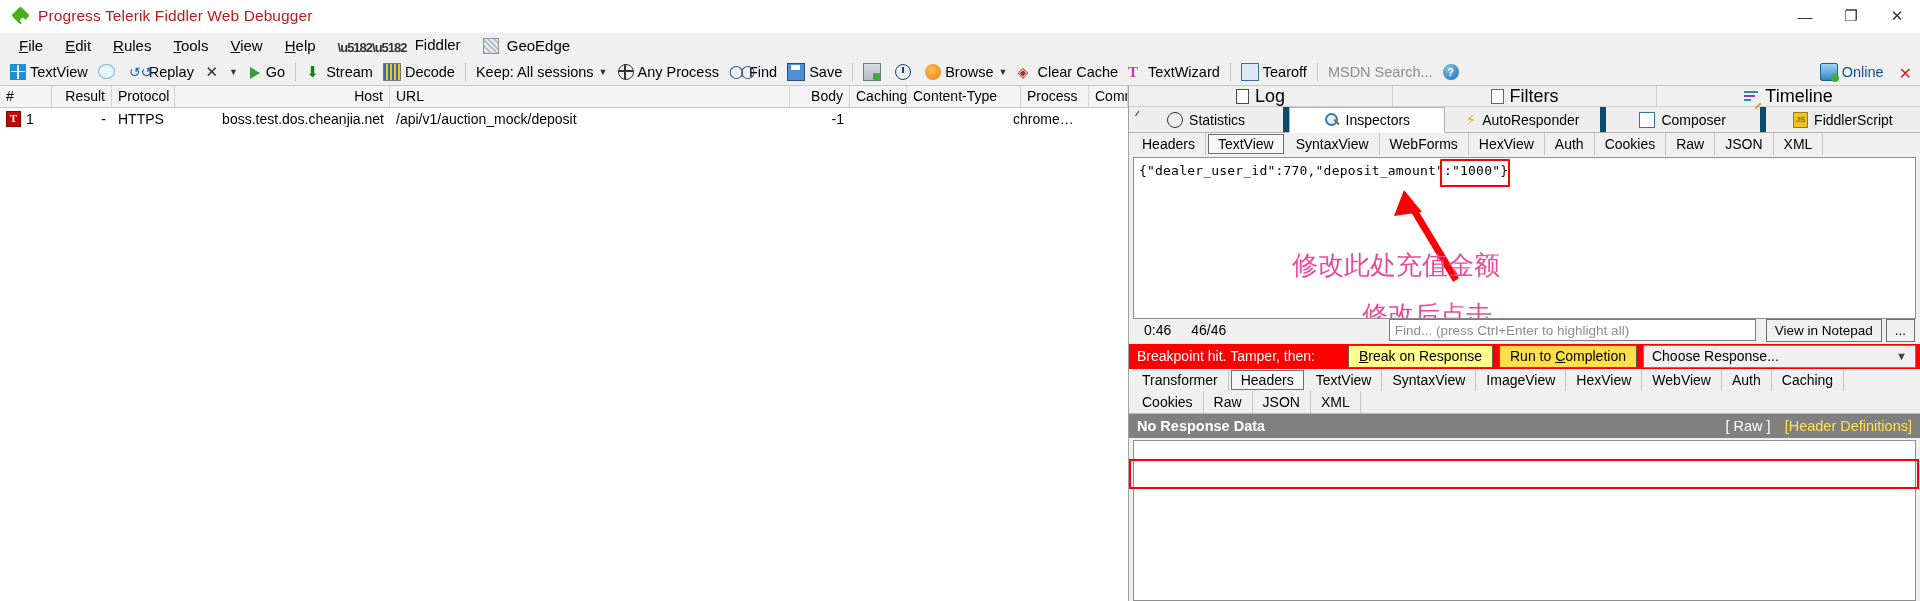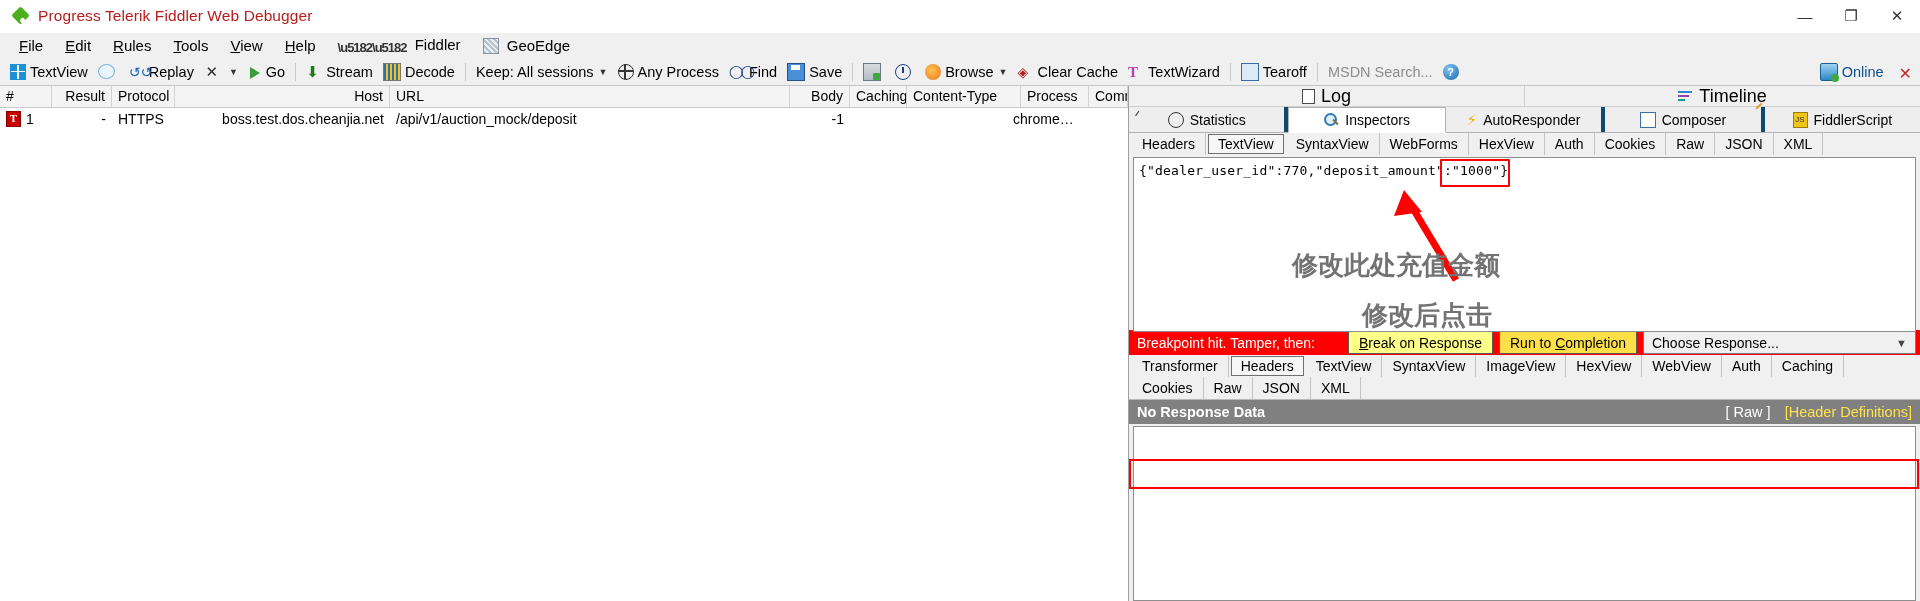--- a/index.html
+++ b/index.html
@@ -96,21 +96,21 @@
   .ic-log{width:11px;height:13px;border:1.4px solid #4a4a4a;background:#fff;}
   .ic-filter{width:11px;height:13px;border:1.4px solid #3b6ea5;background:#fff;}
   .ic-timeline{width:15px;height:12px;position:relative;}
   .ic-timeline i{position:absolute;left:0;height:2px;display:block;}
   .ic-timeline i:nth-child(1){top:1px;width:14px;background:#2e86c8;}
   .ic-timeline i:nth-child(2){top:5px;width:11px;background:#8e44ad;}
   .ic-timeline i:nth-child(3){top:9px;width:7px;background:#16a085;}
 
   .rtabs2{display:flex;height:25px;background:#e6e6e6;border-bottom:1px solid #b3b3b3;}
   .rtab2{flex:1;display:flex;align-items:center;justify-content:center;gap:6px;font-size:14px;
-         border-right:4px solid #0c4a6e;background:#eeeeee;position:relative;}
+         border-right:6px solid #0c4a6e;background:#eeeeee;position:relative;}
   .rtab2.sel{background:#fff;border-bottom:1px solid #fff;margin-bottom:-1px;border-top:1px solid #b3b3b3;
              border-left:1px solid #b3b3b3;border-right:1px solid #b3b3b3;}
   .rtab2:last-child{border-right:none;}
   .ic-stats{border:1.5px solid #333;border-radius:50%;width:14px;height:14px;}
   .ic-stats:after{content:"";position:absolute;left:6px;top:3px;width:1.4px;height:6px;background:#333;transform:rotate(35deg);transform-origin:bottom;}
   .ic-insp{width:15px;height:15px;position:relative;}
   .ic-insp:before{content:"";position:absolute;left:0;top:0;width:9px;height:9px;border:2px solid #2d7ab8;border-radius:50%;background:#dff0fb;}
   .ic-insp:after{content:"";position:absolute;left:8px;top:8px;width:7px;height:2px;background:#8a6b3c;transform:rotate(45deg);}
   .ic-bolt{color:#e8b200;font-size:15px;line-height:15px;}
   .ic-comp{width:14px;height:14px;border:1.4px solid #3b6ea5;background:#fff;}
@@ -123,21 +123,21 @@
   .stab.sel{border:1px solid #6f6f6f;background:#f6f6f6;margin:1px 2px;padding:0 9px;}
 
   
   .tv-wrap{flex:1;background:#f0f0f0;padding:2px 4px 0 4px;box-sizing:border-box;position:relative;}
   .tv{height:100%;background:#fff;border:1px solid #8e8e8e;position:relative;overflow:hidden;}
   .tv-text{position:absolute;left:5px;top:5px;font-family:"DejaVu Sans Mono","Liberation Mono",monospace;
            font-size:13px;color:#000;white-space:pre;letter-spacing:.2px;}
   .tv-caret{display:inline-block;width:1px;height:14px;background:#000;vertical-align:-3px;margin-left:1px;}
   .hl-box{position:absolute;border:2.5px solid #ff0000;border-radius:1px;}
 
-  .annot{position:absolute;color:#737373;font-size:26px;font-weight:bold;white-space:nowrap;
+  .annot{position:absolute;color:#ec4899;font-size:26px;font-weight:normal;white-space:nowrap;
          font-family:"DejaVu Sans","Liberation Sans",sans-serif;}
 
   
   .findbar{height:27px;background:#f0f0f0;display:flex;align-items:center;padding:0 5px;gap:0;font-size:14px;}
   .fb-cell{padding:0 10px;color:#000;white-space:nowrap;}
   .find-input{flex:1;margin:0 6px 0 0;height:20px;border:1px solid #7a7a7a;background:#fff;
               color:#8d8d8d;font-size:13.5px;padding:0 5px;display:flex;align-items:center;}
   .btn{border:1px solid #707070;background:#f0f0f0;height:21px;display:flex;align-items:center;
        padding:0 8px;font-size:13.5px;margin-left:4px;color:#000;}
 
@@ -321,20 +321,24 @@
     </div>
 
     <div class="right-pane">
 
       <div class="rtabs">
         <div class="rtab">
           <span class="ic-log"></span>
           <span>Log</span>
         </div>
         <div class="rtab">
+          <span class="ic-filter"></span>
+          <span>Filters</span>
+        </div>
+        <div class="rtab">
           <span class="ic-timeline">
               <i></i>
               <i></i>
               <i></i>
             </span>
           <span>Timeline</span>
         </div>
       </div>
 
       <div class="rtabs2">
@@ -382,20 +386,30 @@
             <line x1="72" y1="92" x2="25" y2="14" stroke="#ff0000" stroke-width="7"></line>
             <polygon points="20,2 38,24 10,28" fill="#ff0000"></polygon>
           </svg>
 
           <div class="annot" style="left:158px;top:90px;">修改此处充值金额</div>
           <div class="annot" style="left:228px;top:140px;">修改后点击</div>
 
         </div>
       </div>
 
+      <div class="findbar">
+        <div class="fb-cell">0:46</div>
+        <div class="fb-cell">46/46</div>
+        <div style="flex:1"></div>
+        <div class="find-input" style="width:355px;flex:none;">
+          <span>Find... (press Ctrl+Enter to highlight all)</span>
+        </div>
+        <div class="btn">View in Notepad</div>
+        <div class="btn">...</div>
+      </div>
 
       <div class="bpbar">
         <div class="bp-label">Breakpoint hit. Tamper, then:</div>
         <div class="bp-btn yellow">
             <u>B</u>
             <span>reak on Response</span>
           </div>
         <div class="bp-btn green">
             <span>Run to&nbsp;</span>
             <u>C</u>

